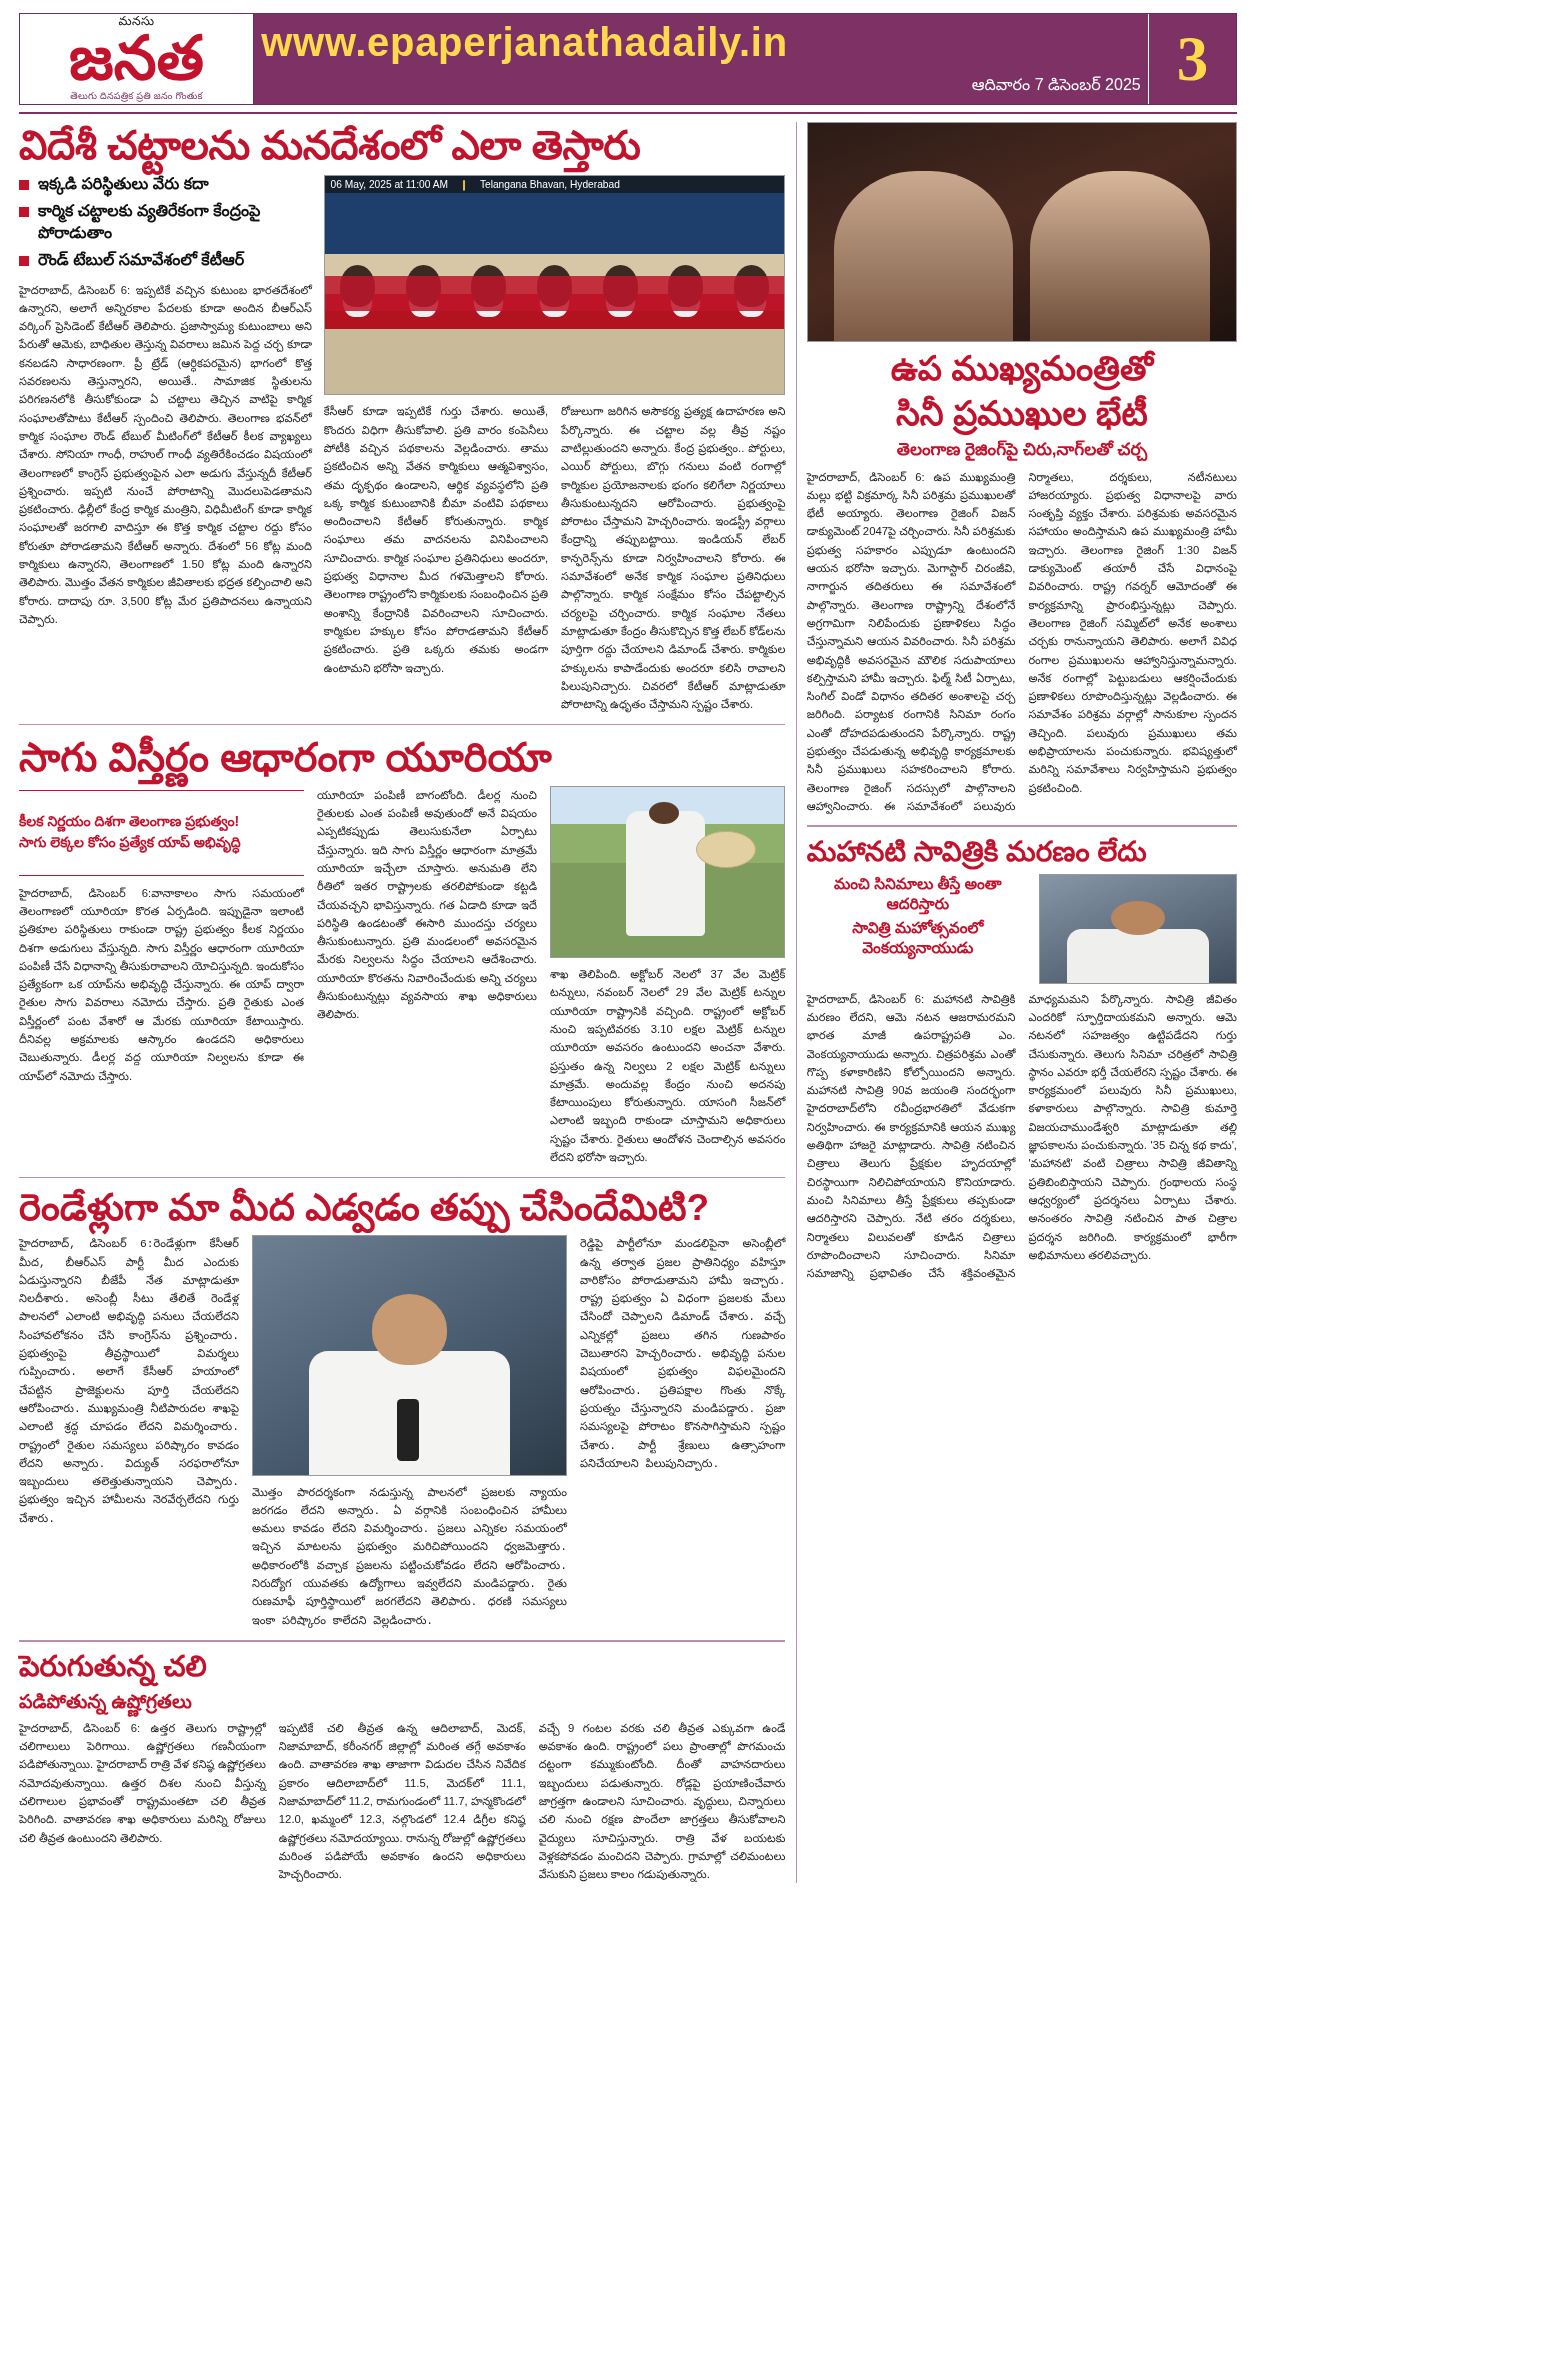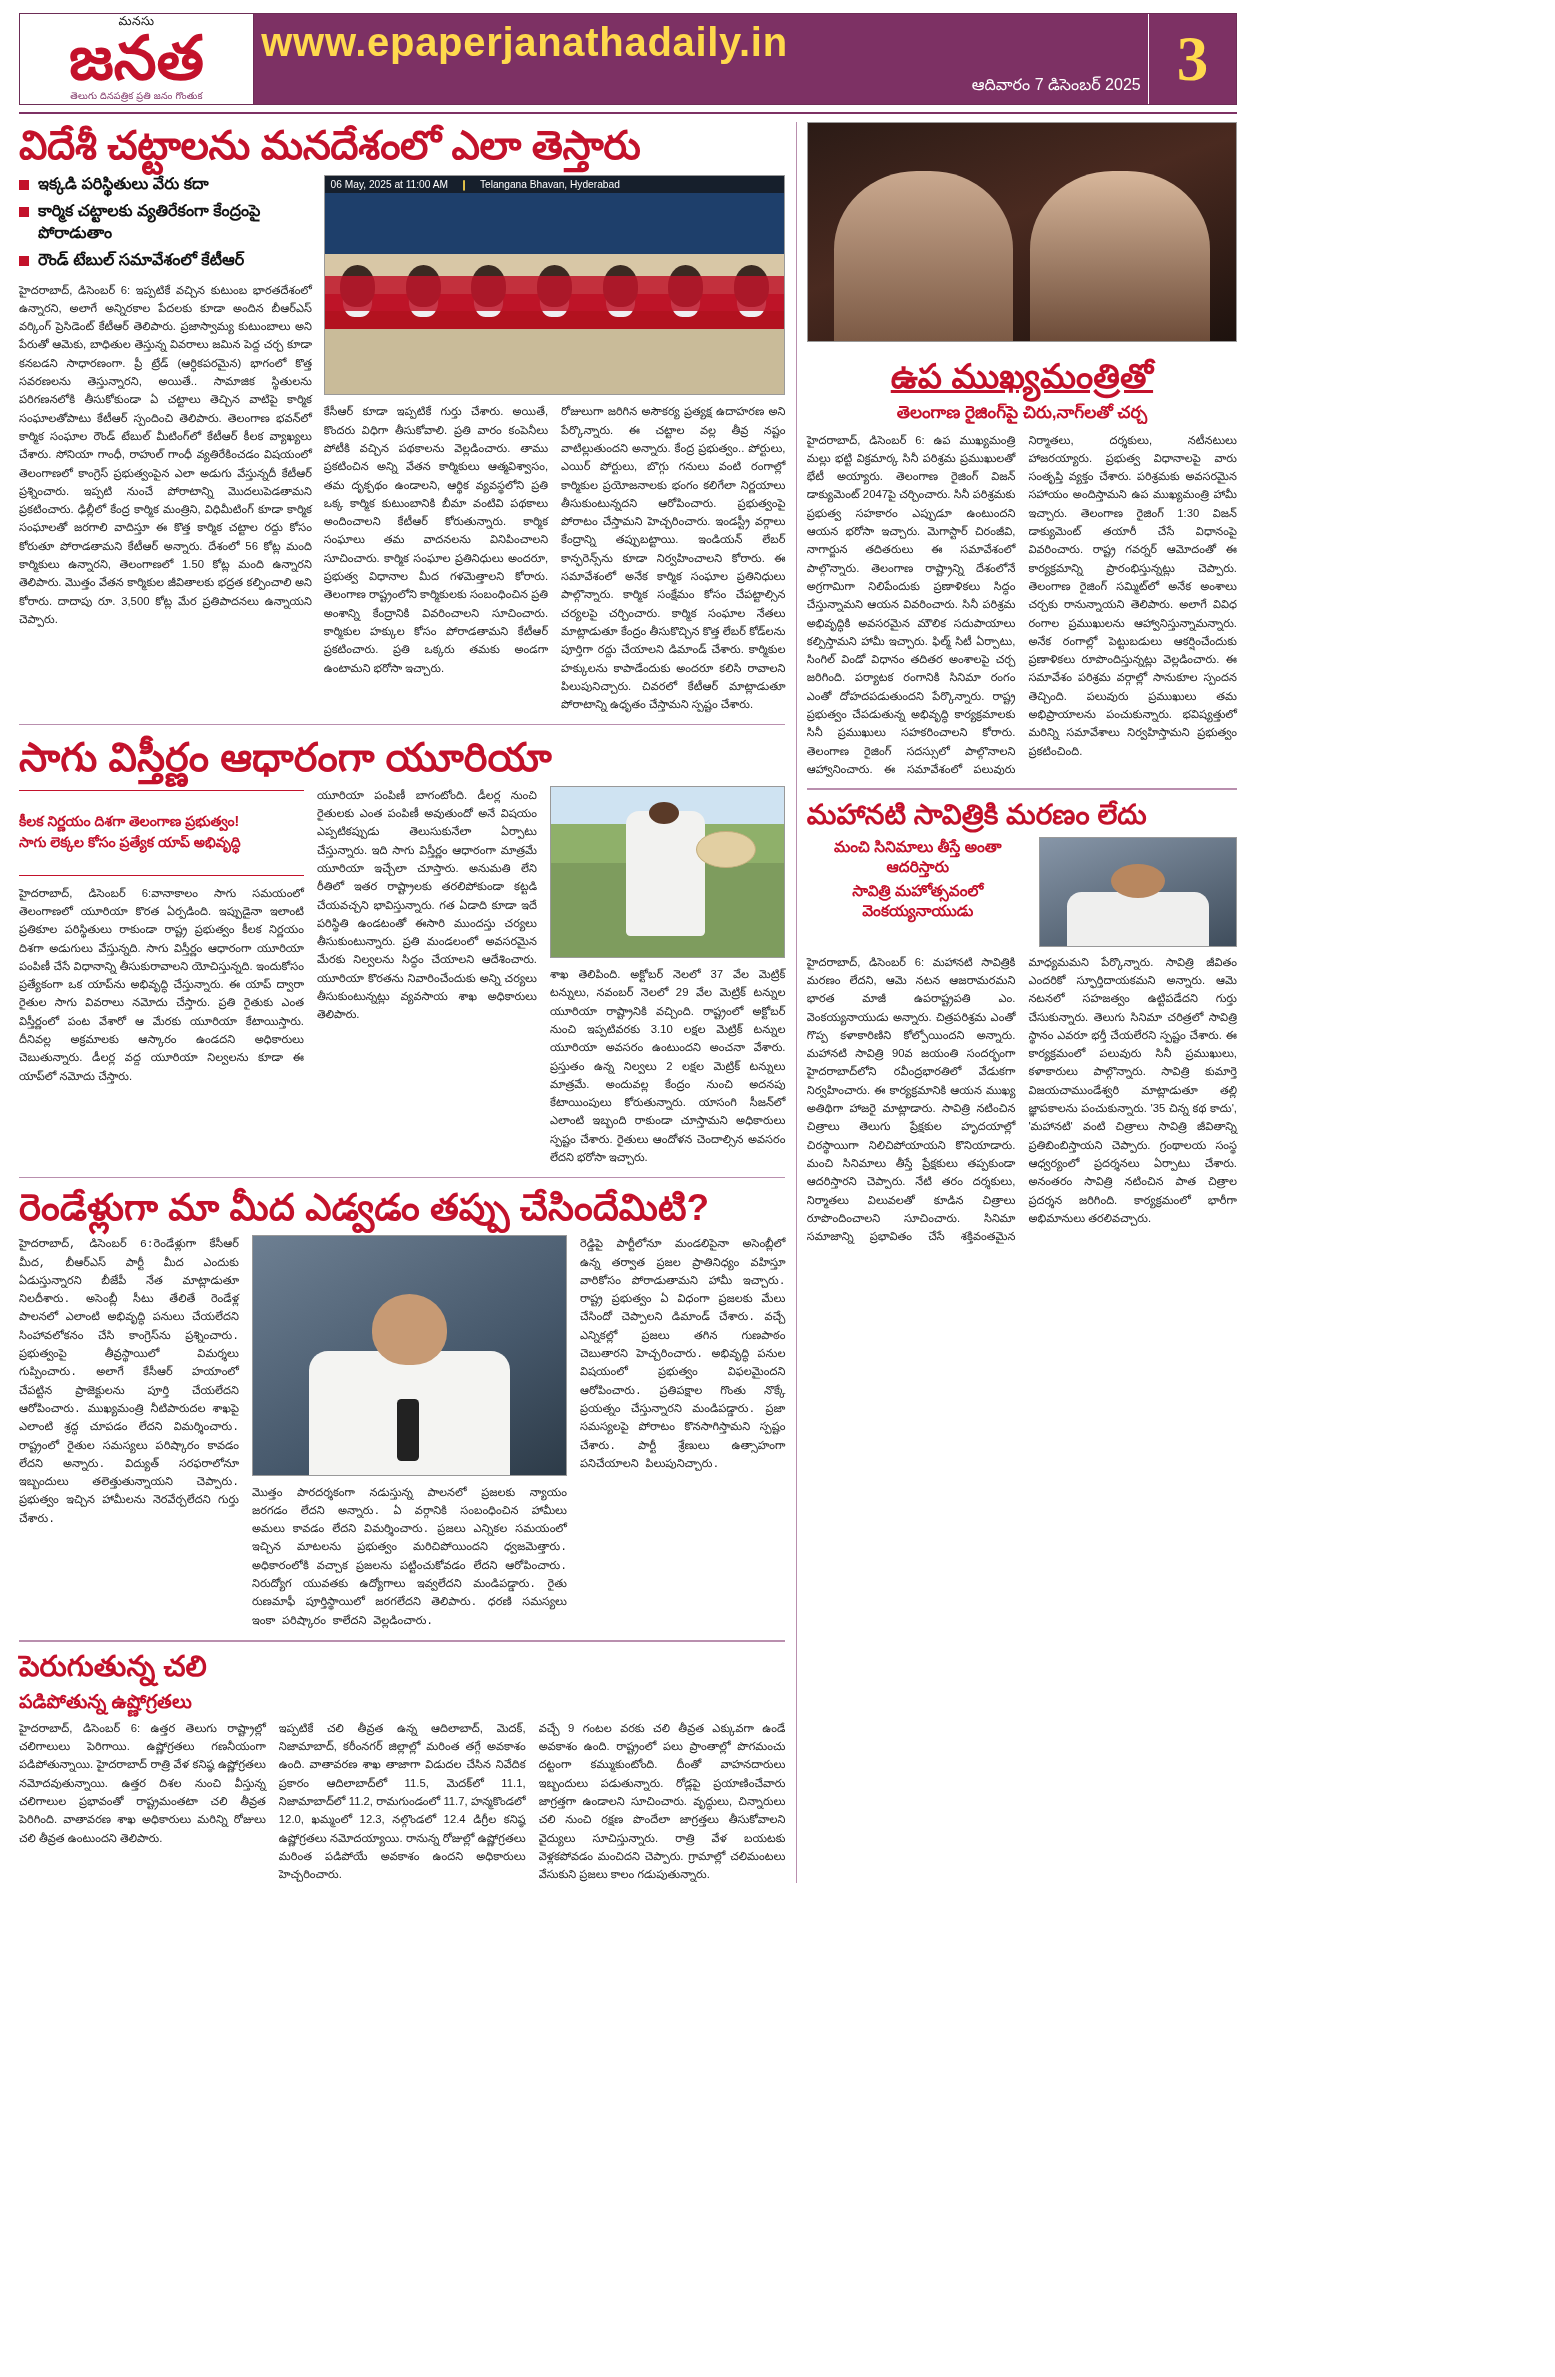--- a/index.html
+++ b/index.html
@@ -350,21 +350,22 @@
 
     <div class="col-right">
 
       <div>
         <div class="photo" style="height:220px;">
           <div class="cine">
             <div class="p1"></div>
               <div class="p2"></div>
           </div>
         </div>
-        <h2 class="headline center" style="margin-top:15px; font-size:34px;text-decoration:underline;">ఉప ముఖ్యమంత్రితో</h2>
+        <h2 class="headline center" style="margin-top:7px; font-size:34px;">ఉప ముఖ్యమంత్రితో</h2>
+        <h2 class="headline center" style="font-size:34px;">సినీ ప్రముఖుల భేటీ</h2>
         <div class="subhead-red">తెలంగాణ రైజింగ్‌పై చిరు,నాగ్‌లతో చర్చ</div>
         <div style="column-count:2; column-gap:13px;">
           <p class="body-text">హైదరాబాద్, డిసెంబర్ 6: ఉప ముఖ్యమంత్రి మల్లు భట్టి విక్రమార్క సినీ పరిశ్రమ ప్రముఖులతో భేటీ అయ్యారు. తెలంగాణ రైజింగ్‌ విజన్‌ డాక్యుమెంట్‌ 2047పై చర్చించారు. సినీ పరిశ్రమకు ప్రభుత్వ సహకారం ఎప్పుడూ ఉంటుందని ఆయన భరోసా ఇచ్చారు. మెగాస్టార్‌ చిరంజీవి, నాగార్జున తదితరులు ఈ సమావేశంలో పాల్గొన్నారు. తెలంగాణ రాష్ట్రాన్ని దేశంలోనే అగ్రగామిగా నిలిపేందుకు ప్రణాళికలు సిద్ధం చేస్తున్నామని ఆయన వివరించారు. సినీ పరిశ్రమ అభివృద్ధికి అవసరమైన మౌలిక సదుపాయాలు కల్పిస్తామని హామీ ఇచ్చారు. ఫిల్మ్‌ సిటీ ఏర్పాటు, సింగిల్‌ విండో విధానం తదితర అంశాలపై చర్చ జరిగింది. పర్యాటక రంగానికి సినిమా రంగం ఎంతో దోహదపడుతుందని పేర్కొన్నారు. రాష్ట్ర ప్రభుత్వం చేపడుతున్న అభివృద్ధి కార్యక్రమాలకు సినీ ప్రముఖులు సహకరించాలని కోరారు. తెలంగాణ రైజింగ్‌ సదస్సులో పాల్గొనాలని ఆహ్వానించారు. ఈ సమావేశంలో పలువురు నిర్మాతలు, దర్శకులు, నటీనటులు హాజరయ్యారు. ప్రభుత్వ విధానాలపై వారు సంతృప్తి వ్యక్తం చేశారు. పరిశ్రమకు అవసరమైన సహాయం అందిస్తామని ఉప ముఖ్యమంత్రి హామీ ఇచ్చారు. తెలంగాణ రైజింగ్‌ 1:30 విజన్‌ డాక్యుమెంట్‌ తయారీ చేసే విధానంపై వివరించారు. రాష్ట్ర గవర్నర్‌ ఆమోదంతో ఈ కార్యక్రమాన్ని ప్రారంభిస్తున్నట్లు చెప్పారు. తెలంగాణ రైజింగ్‌ సమ్మిట్‌లో అనేక అంశాలు చర్చకు రానున్నాయని తెలిపారు. అలాగే వివిధ రంగాల ప్రముఖులను ఆహ్వానిస్తున్నామన్నారు. అనేక రంగాల్లో పెట్టుబడులు ఆకర్షించేందుకు ప్రణాళికలు రూపొందిస్తున్నట్లు వెల్లడించారు. ఈ సమావేశం పరిశ్రమ వర్గాల్లో సానుకూల స్పందన తెచ్చింది. పలువురు ప్రముఖులు తమ అభిప్రాయాలను పంచుకున్నారు. భవిష్యత్తులో మరిన్ని సమావేశాలు నిర్వహిస్తామని ప్రభుత్వం ప్రకటించింది.</p>
         </div>
       </div>
 
       <div class="divider"></div>
 
       <div>
         <h2 class="headline" style="font-size:28px;">మహానటి సావిత్రికి మరణం లేదు</h2>

